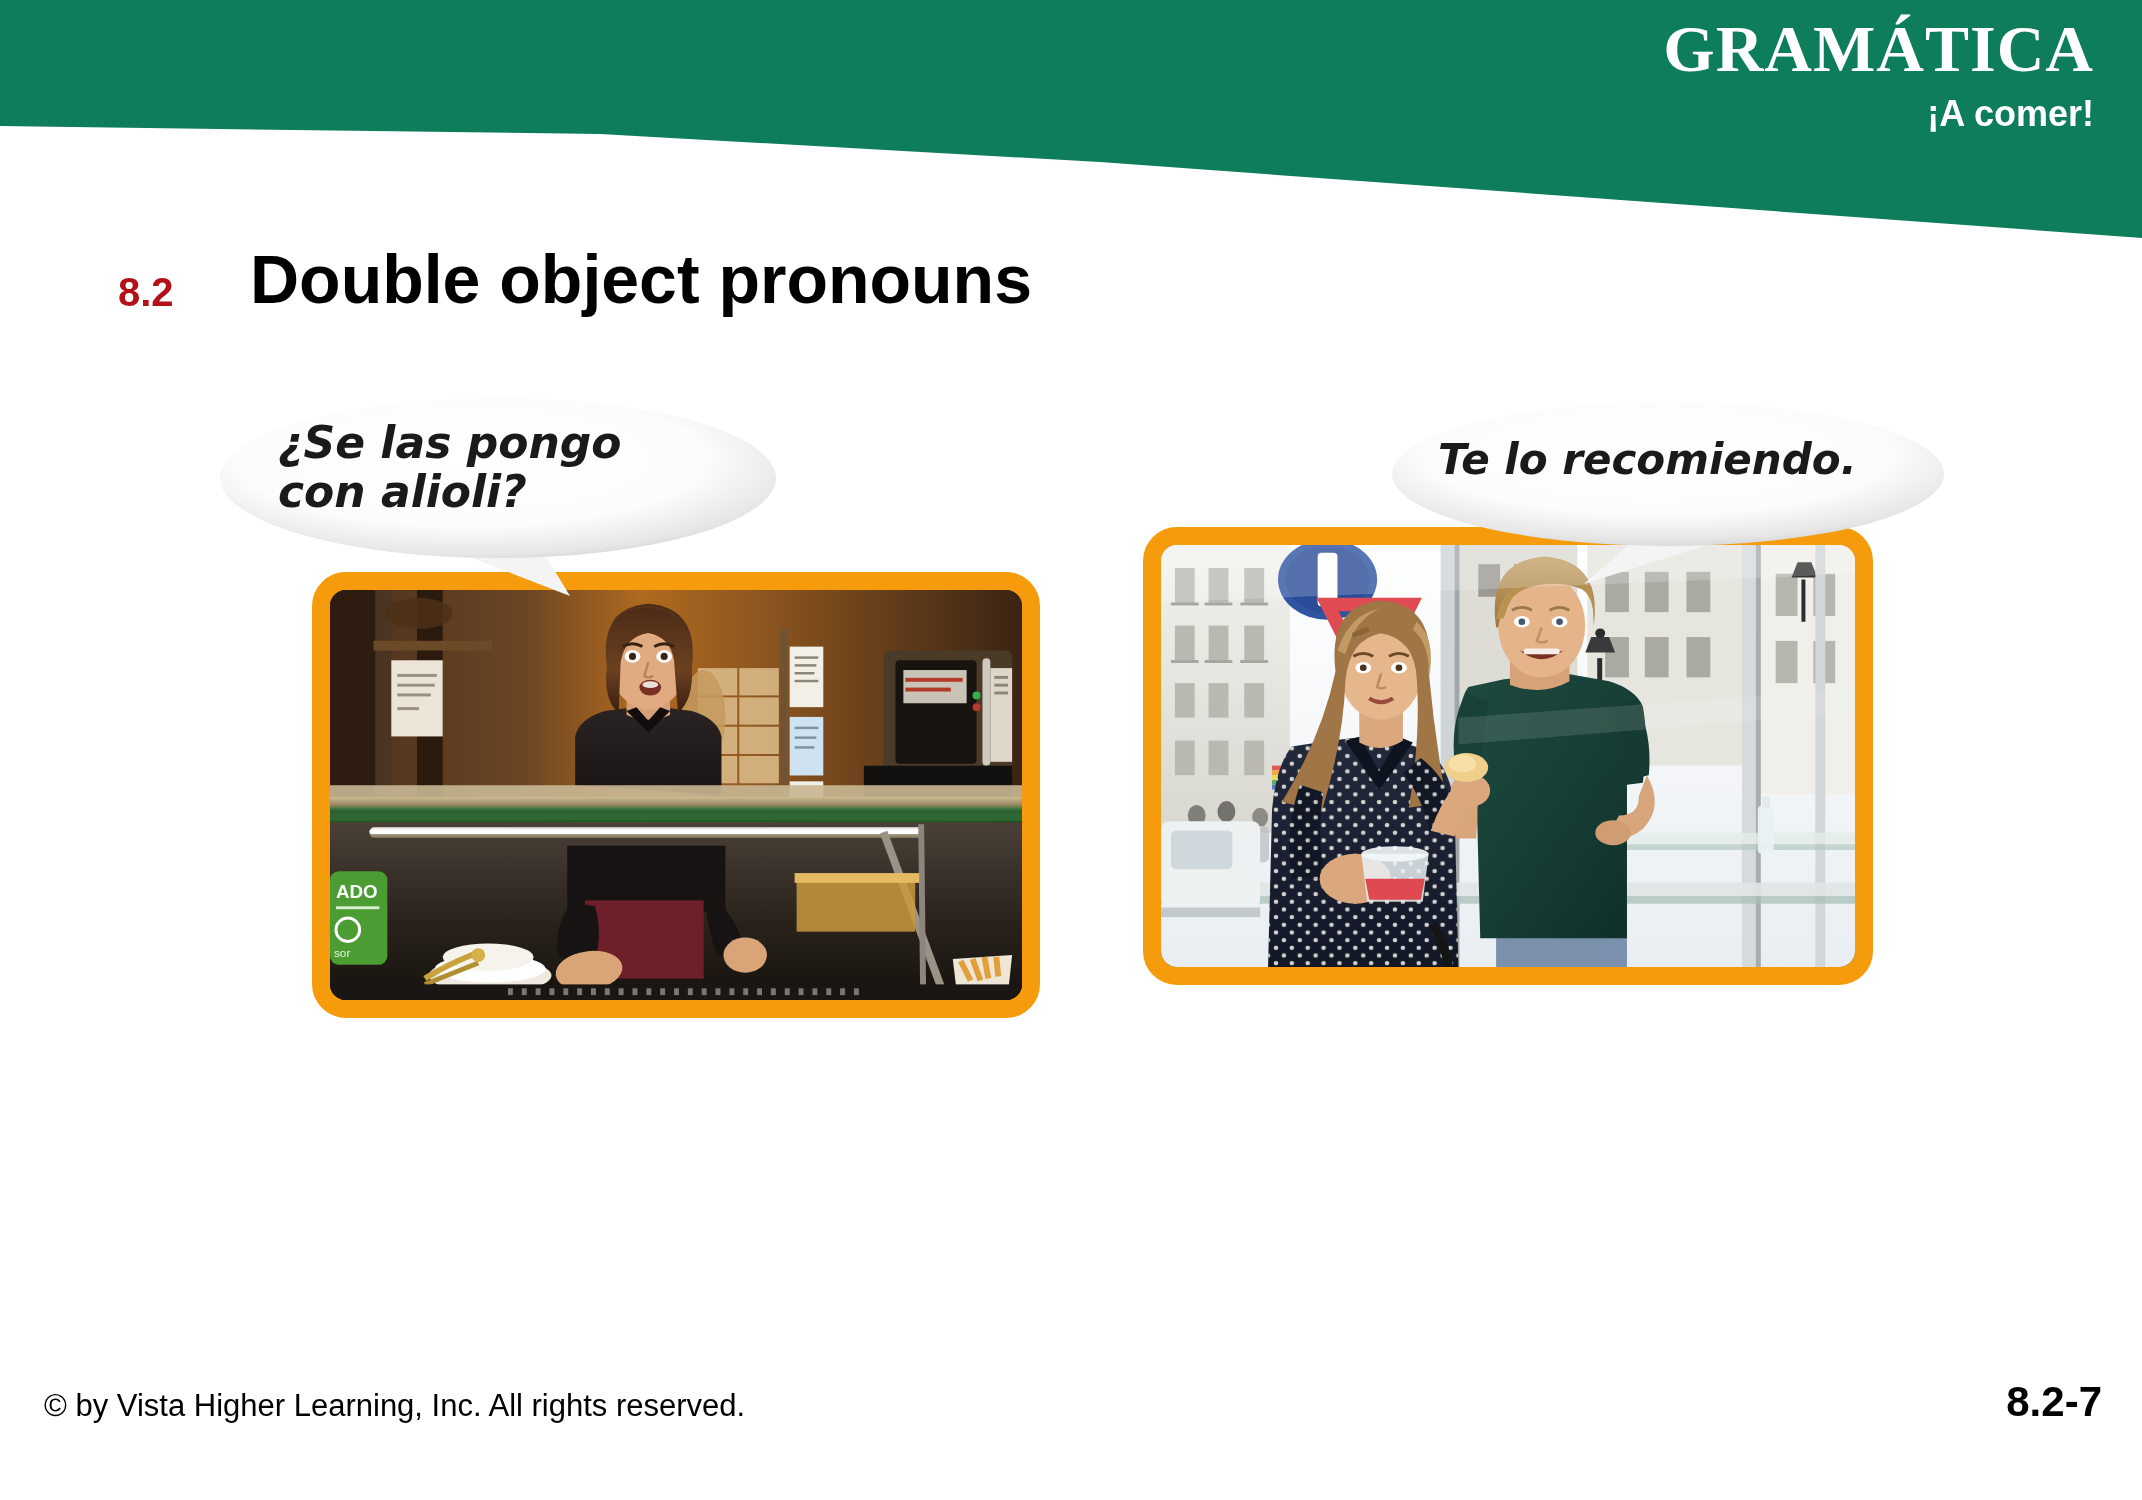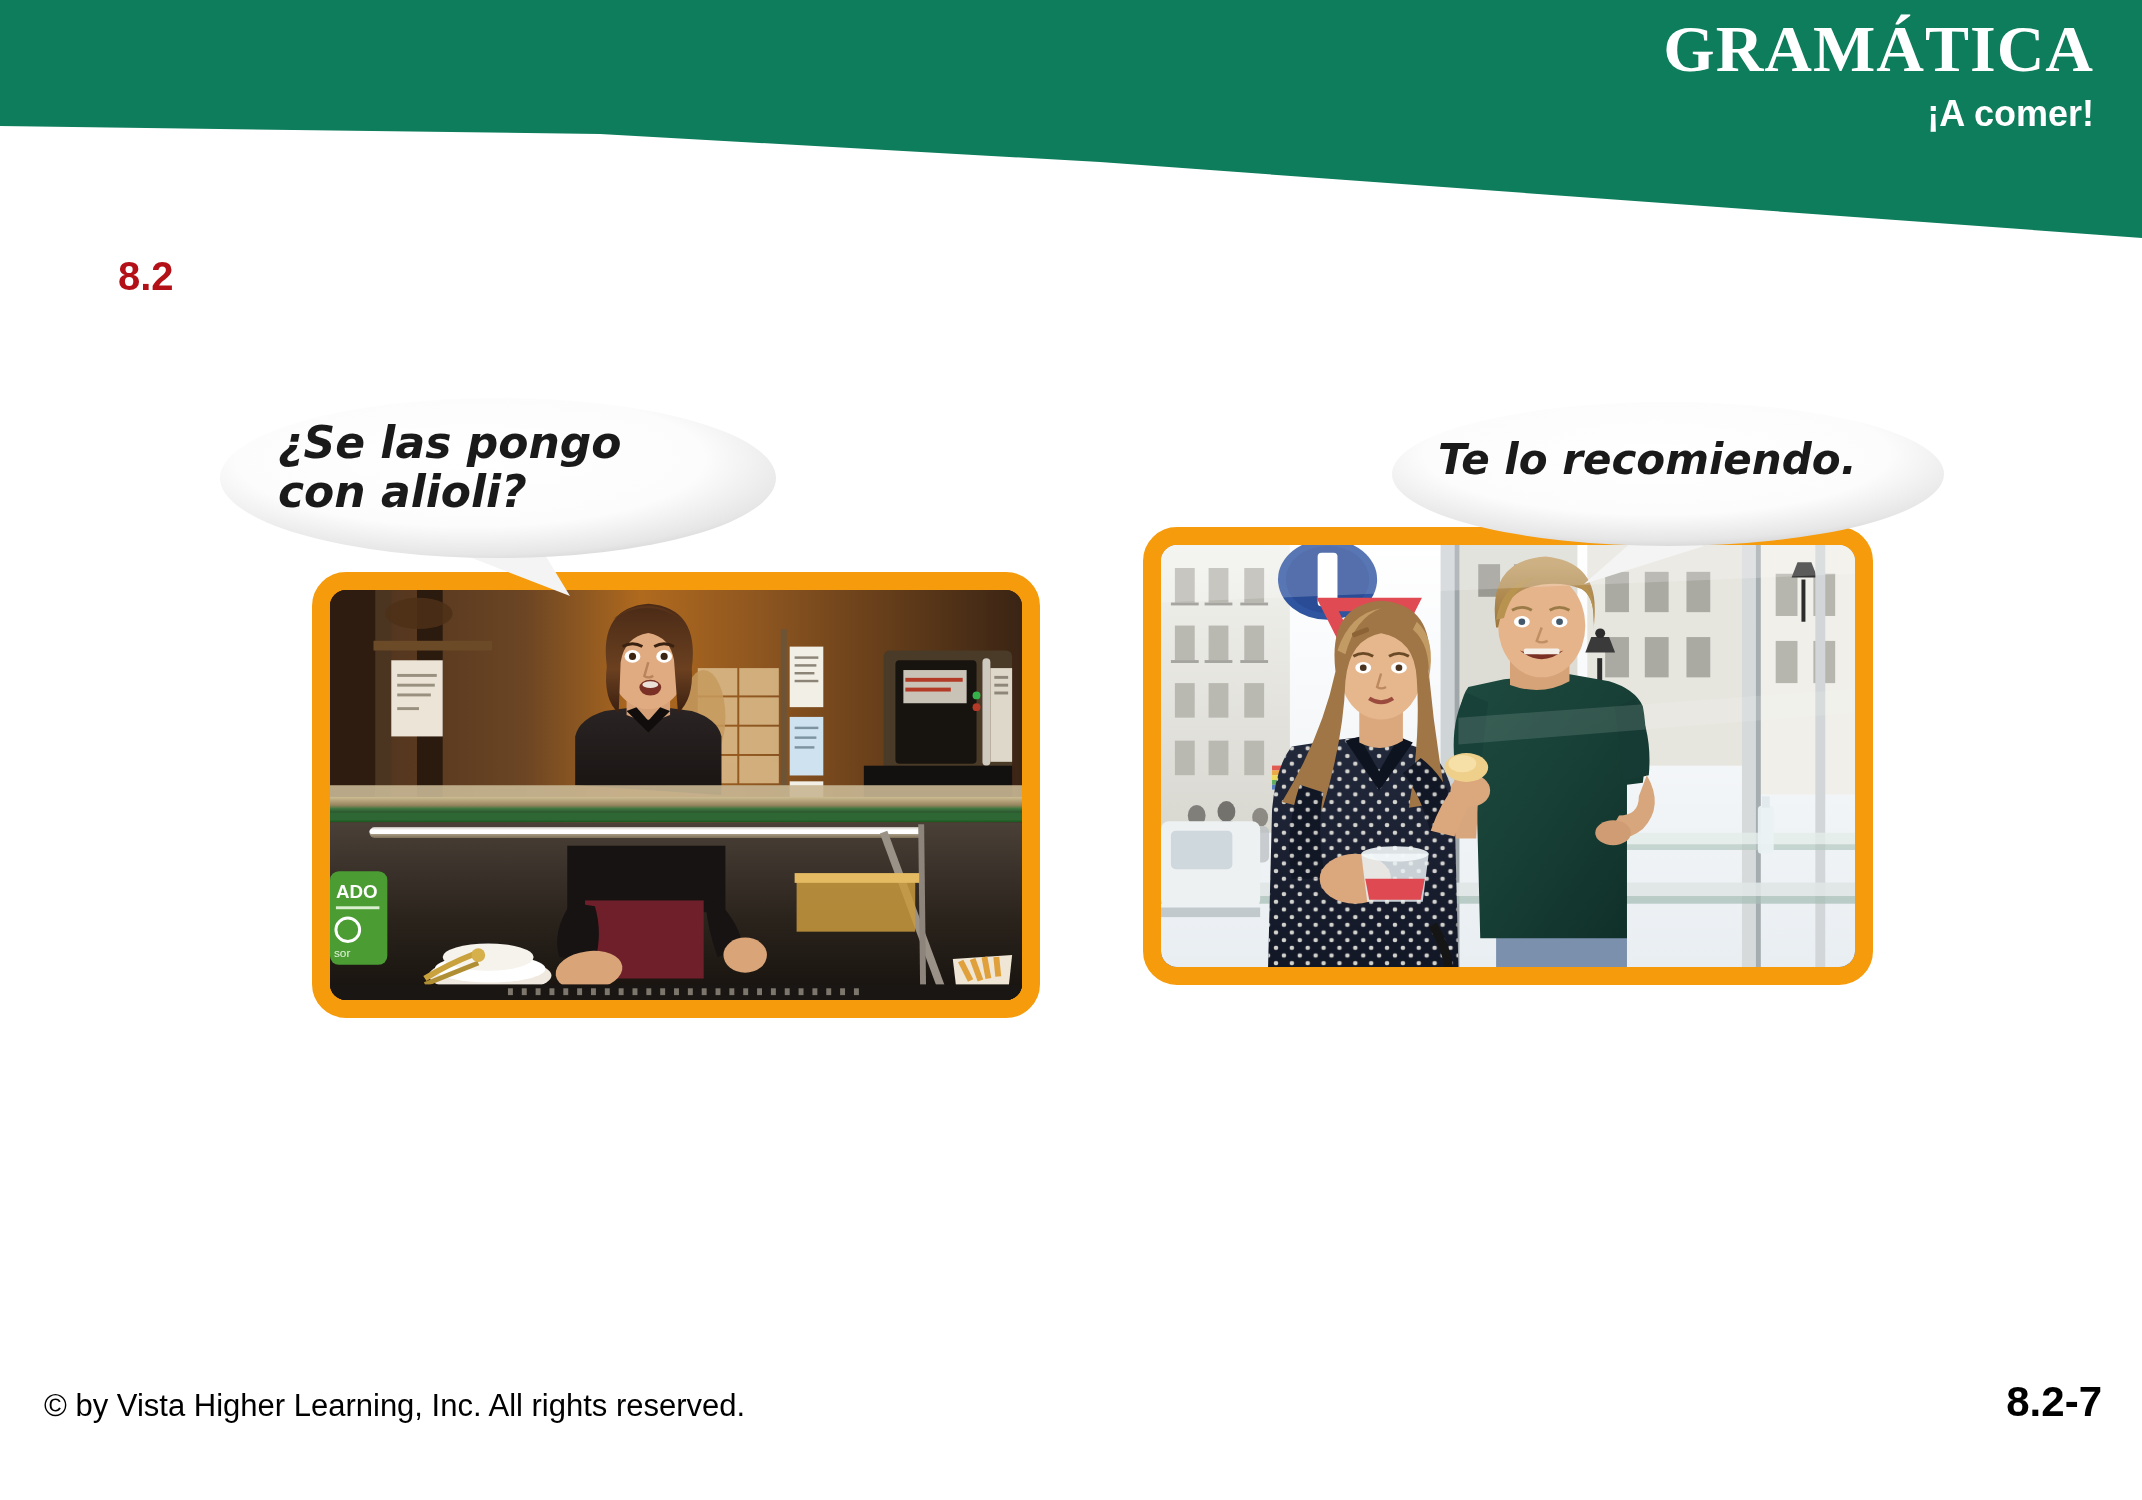--- a/index.html
+++ b/index.html
@@ -47,21 +47,21 @@
     font-size: 36px;
     font-weight: bold;
     line-height: 1;
     white-space: nowrap;
   }
 
   
   #slide-title-row {
     position: absolute;
     left: 0;
-    top: 228px;
+    top: 244px;
     width: 1400px;
     height: 90px;
     text-align: center;
   }
   #section-number {
     position: absolute;
     left: 118px;
     top: 28px;
     color: #b31017;
     font-size: 40px;
@@ -152,20 +152,21 @@
 <div id="header-banner">
   <svg viewBox="0 0 2142 260" preserveAspectRatio="none">
     <path d="M0,0 L2142,0 L2142,238 L1100,162 L600,134 L0,126 Z" fill="#0d7d5c"></path>
   </svg>
 </div>
 <div id="header-title">GRAMÁTICA</div>
 <div id="header-subtitle">¡A comer!</div>
 
 <div id="slide-title-row">
   <div id="section-number">8.2</div>
+  <div id="slide-title">Double object pronouns</div>
 </div>
 
 <div id="photo-left" class="photo-frame">
   <div class="photo-inner">
     <svg viewBox="0 0 700 420" preserveAspectRatio="none">
       <defs>
         <linearGradient id="Lwall" x1="0" y1="0" x2="1" y2="0">
           <stop offset="0%" stop-color="#4a2f1c"></stop>
           <stop offset="28%" stop-color="#6b4524"></stop>
           <stop offset="45%" stop-color="#b06a1e"></stop>

